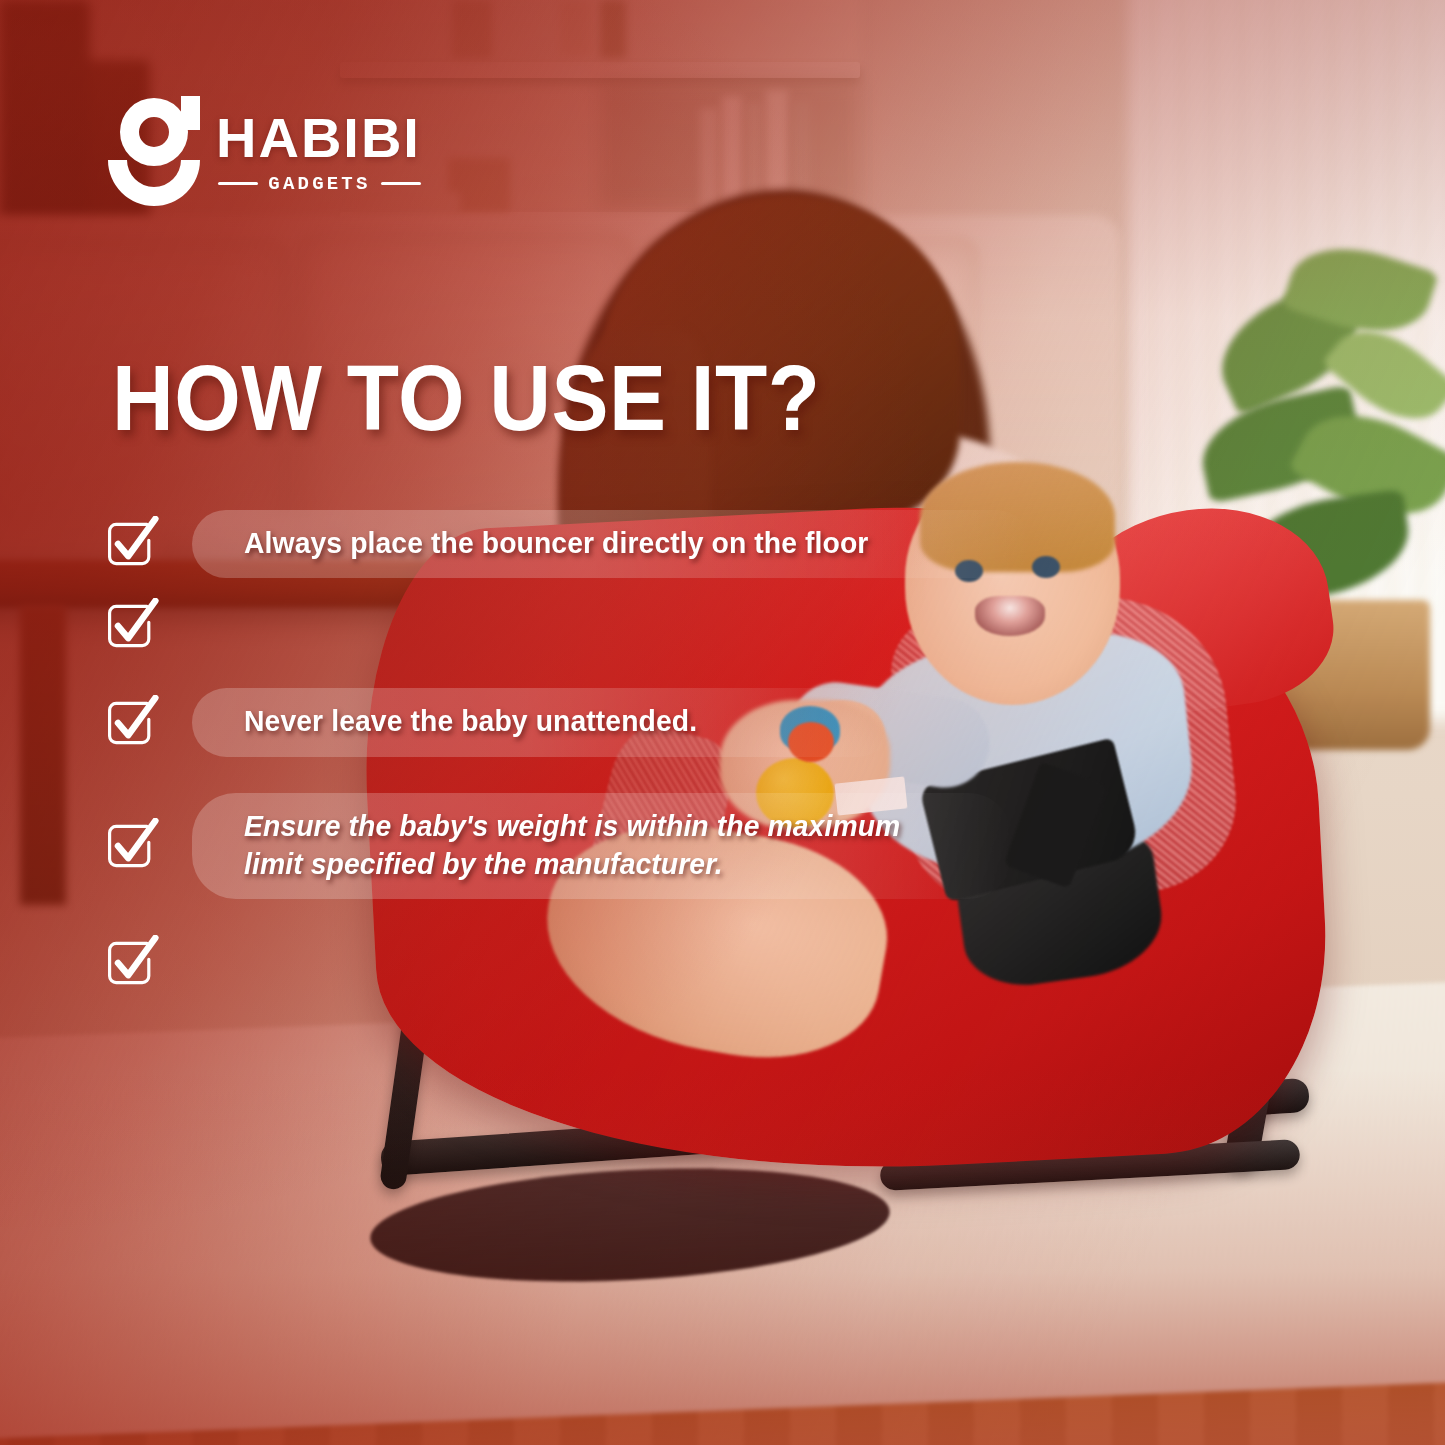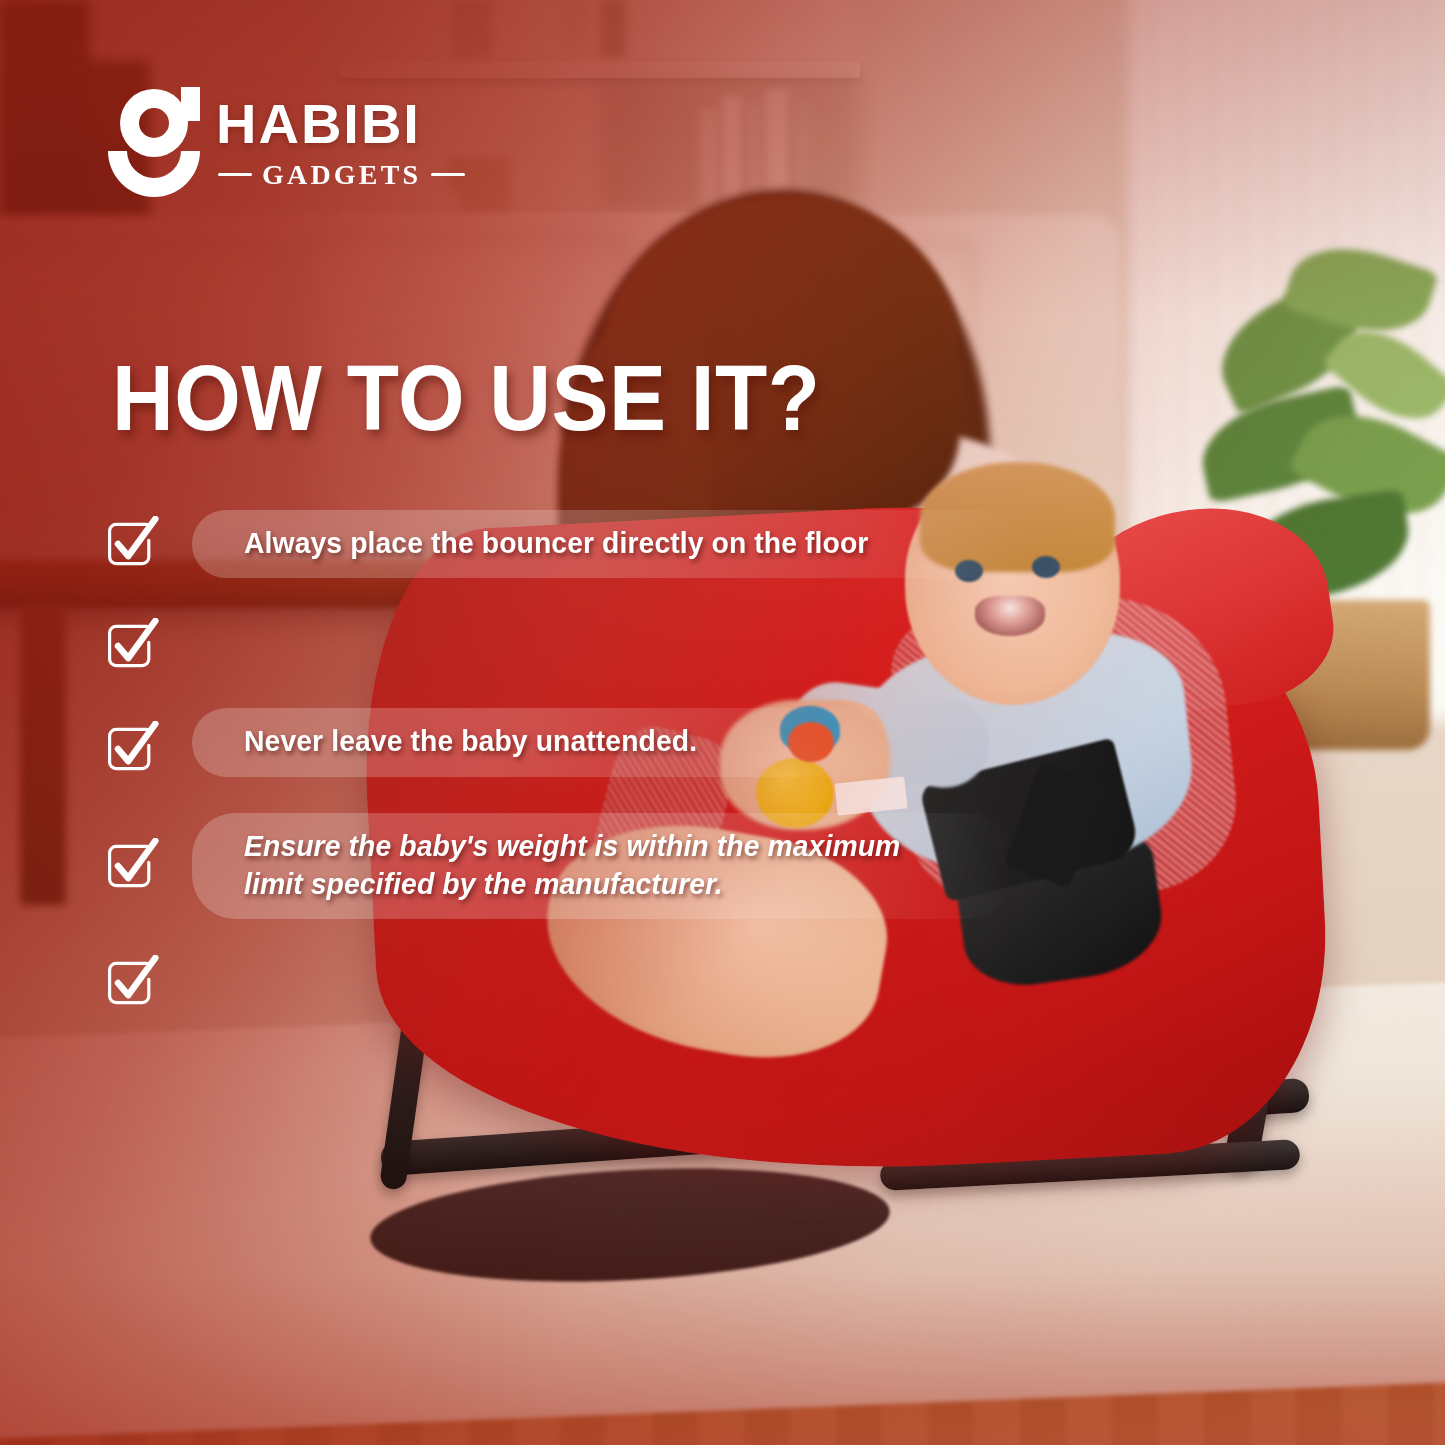--- a/index.html
+++ b/index.html
@@ -287,37 +287,37 @@
   .tint-bottom{
     position:absolute; inset:0;
     background:linear-gradient(0deg, rgba(170,45,30,.55) 0%, rgba(180,60,40,.18) 12%, rgba(0,0,0,0) 26%);
   }
 
   
   .fg{ position:absolute; inset:0; }
 
   
   .logo{
-    position:absolute; left:106px; top:87px;
-    display:flex; align-items:center; gap:14px;
+    position:absolute; left:106px; top:96px;
+    display:flex; align-items:center; gap:14px;text-align:right;
   }
   .logo-mark{ width:96px; height:112px; flex:0 0 auto; }
   .logo-text{ display:flex; flex-direction:column; }
   .logo-word{
     color:#fff; font-size:56px; font-weight:700; letter-spacing:2px;
     line-height:1; font-family:"Liberation Sans", sans-serif;
     text-shadow:0 2px 6px rgba(80,10,5,.35);
   }
   .logo-sub{
     display:flex; align-items:center; gap:10px; margin-top:7px; padding-left:2px;
   }
   .logo-sub .rule{ flex:1 1 auto; height:3px; background:#fff; border-radius:2px; min-width:34px;}
   .logo-sub .sub{
-    color:#fff; font-size:28px; font-weight:700; letter-spacing:3.2px;
-    font-family:Liberation Serif, serif;
+    color:#fff; font-size:19px; font-weight:700; letter-spacing:3.2px;
+    font-family:Liberation Mono, monospace;
   }
 
   
   .heading{
     position:absolute; left:112px; top:352px;
     color:#fff;
     font-size:92px; line-height:1;
     font-weight:700; letter-spacing:.5px;
     font-family:"Liberation Sans", sans-serif;
     transform:scaleX(.93); transform-origin:left top;
@@ -349,23 +349,23 @@
     font-family:"Liberation Sans", sans-serif;
     text-shadow:2px 3px 5px rgba(70,12,8,.60);
     transform:scaleX(.96); transform-origin:left center;
   }
   .r1 .pill{ width:838px; }
   .r2 .pill{ width:760px; }
   .r3 .pill{ width:700px; }
   .r4 .pill{ width:820px;font-style:italic; }
   .r5 .pill{ width:640px; }
 
-  .r1{ margin-bottom:40px; }
+  .r1{ margin-bottom:20px; }
   .r2{ margin-bottom:34px; }
-  .r3{ margin-bottom:36px;align-items:flex-end; }
+  .r3{ margin-bottom:36px; }
   .r4{ margin-bottom:36px; }
 </style>
 </head>
 <body>
 
 <div class="canvas">
 
   <div class="photo">
     <div class="wall"></div>
     <div class="window"></div>

